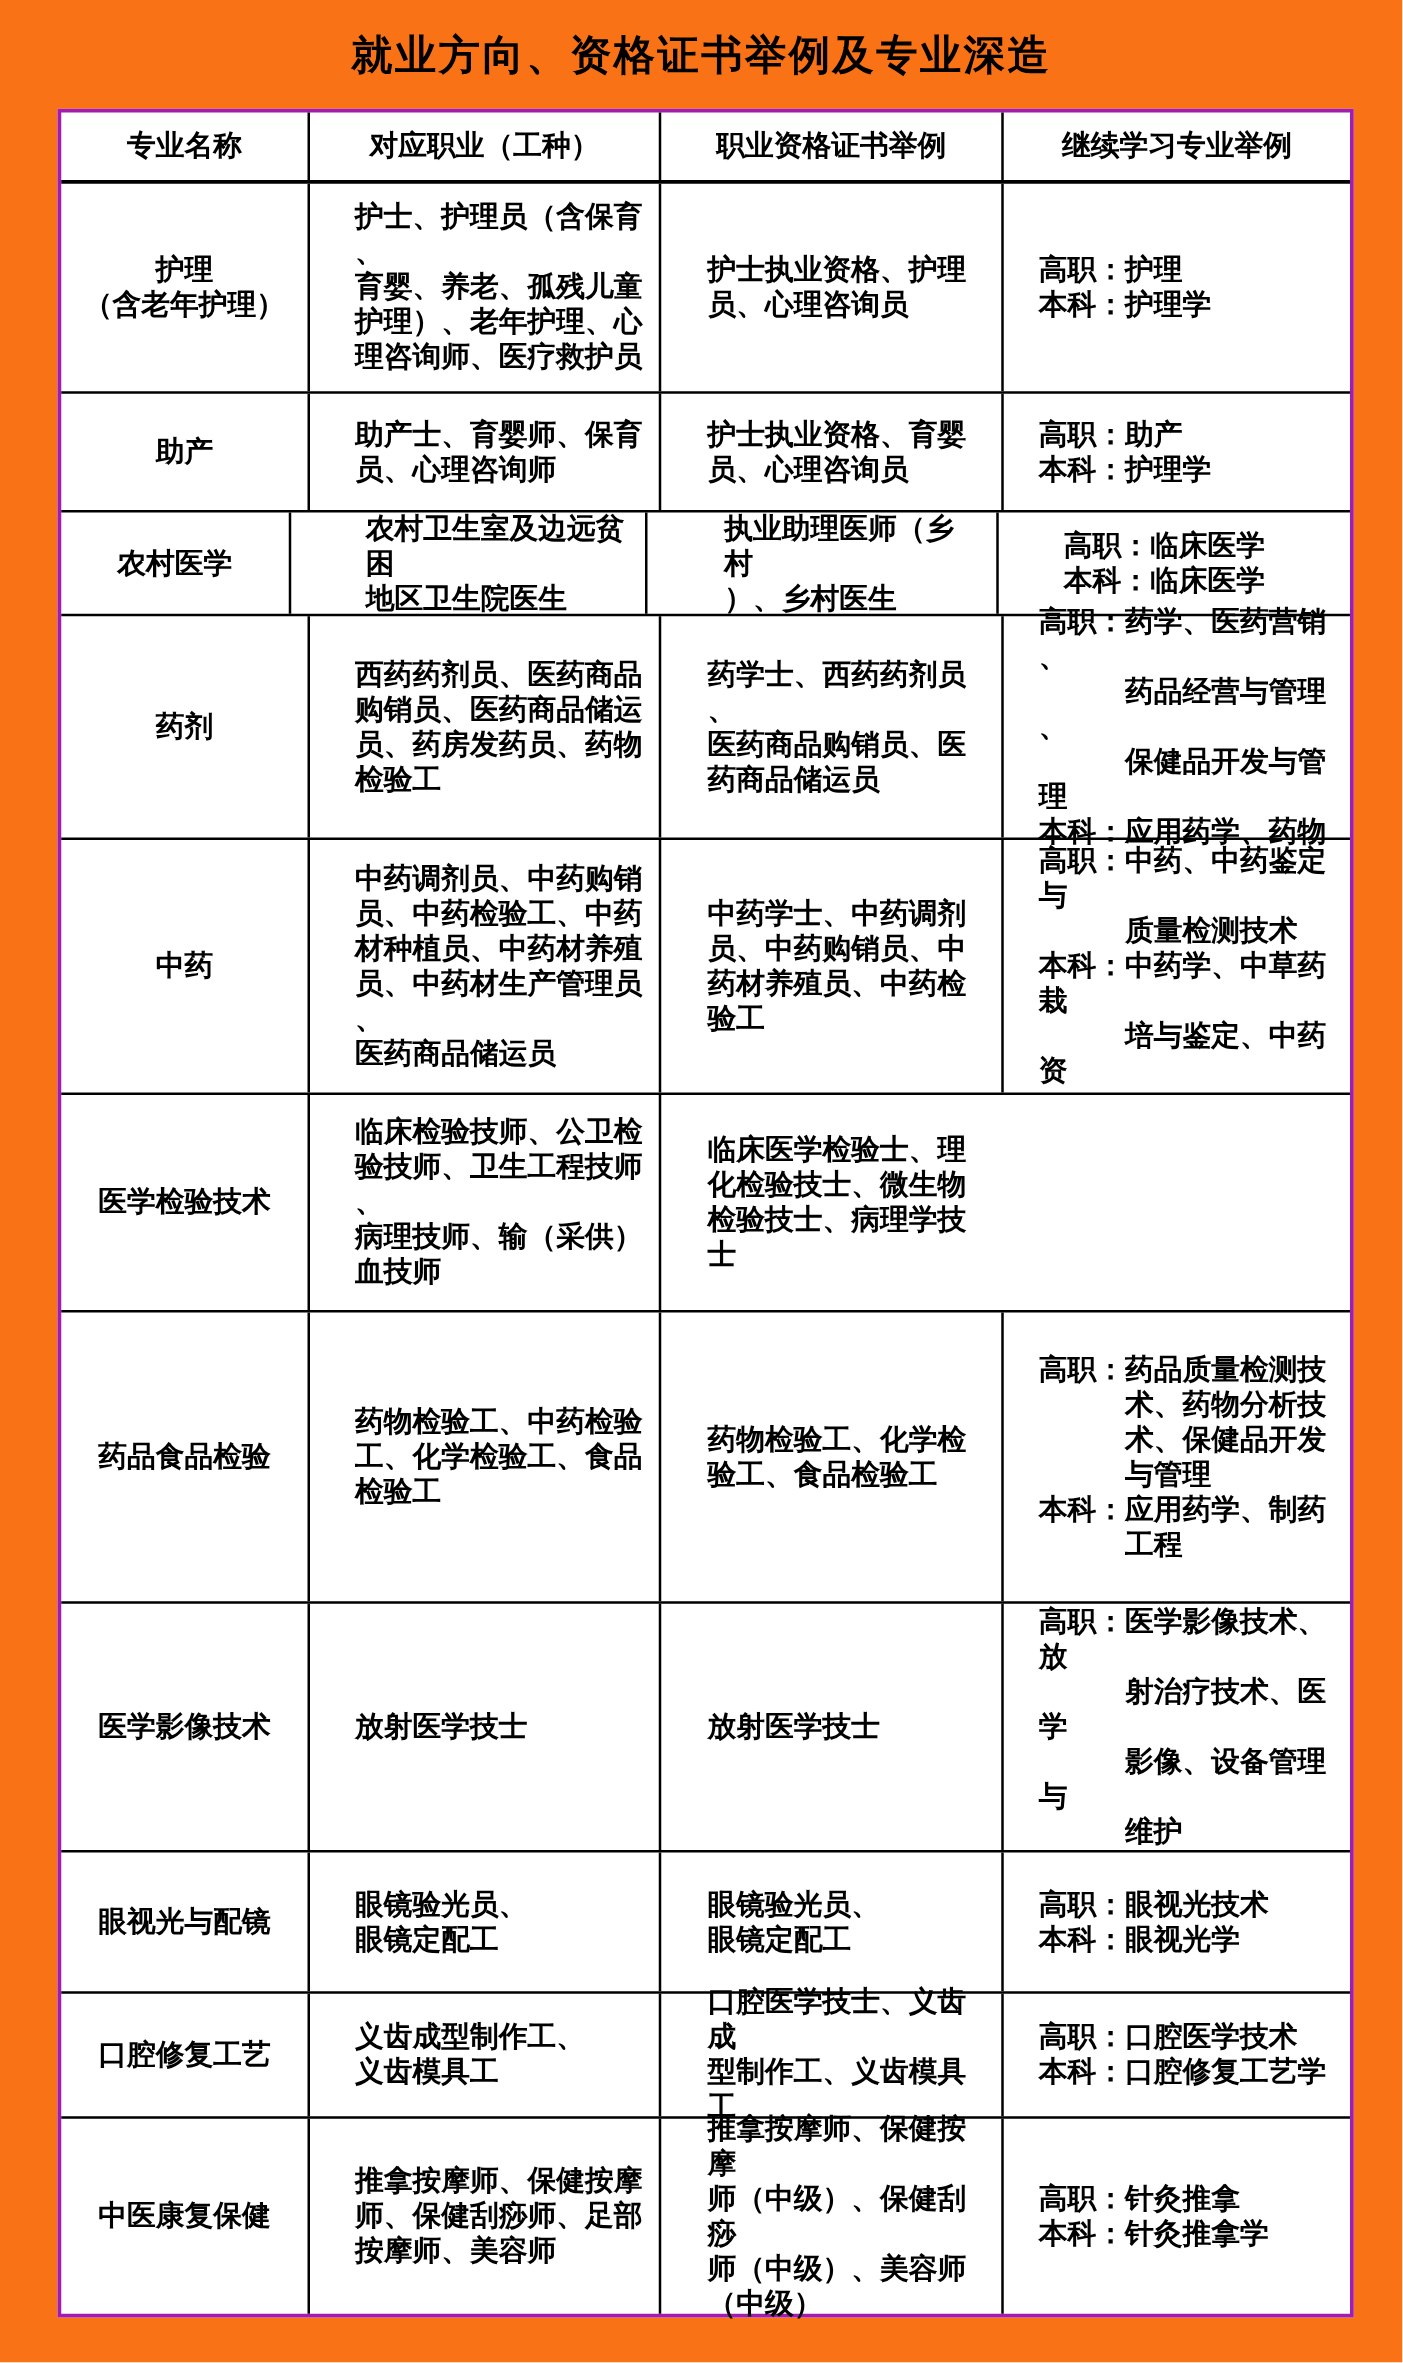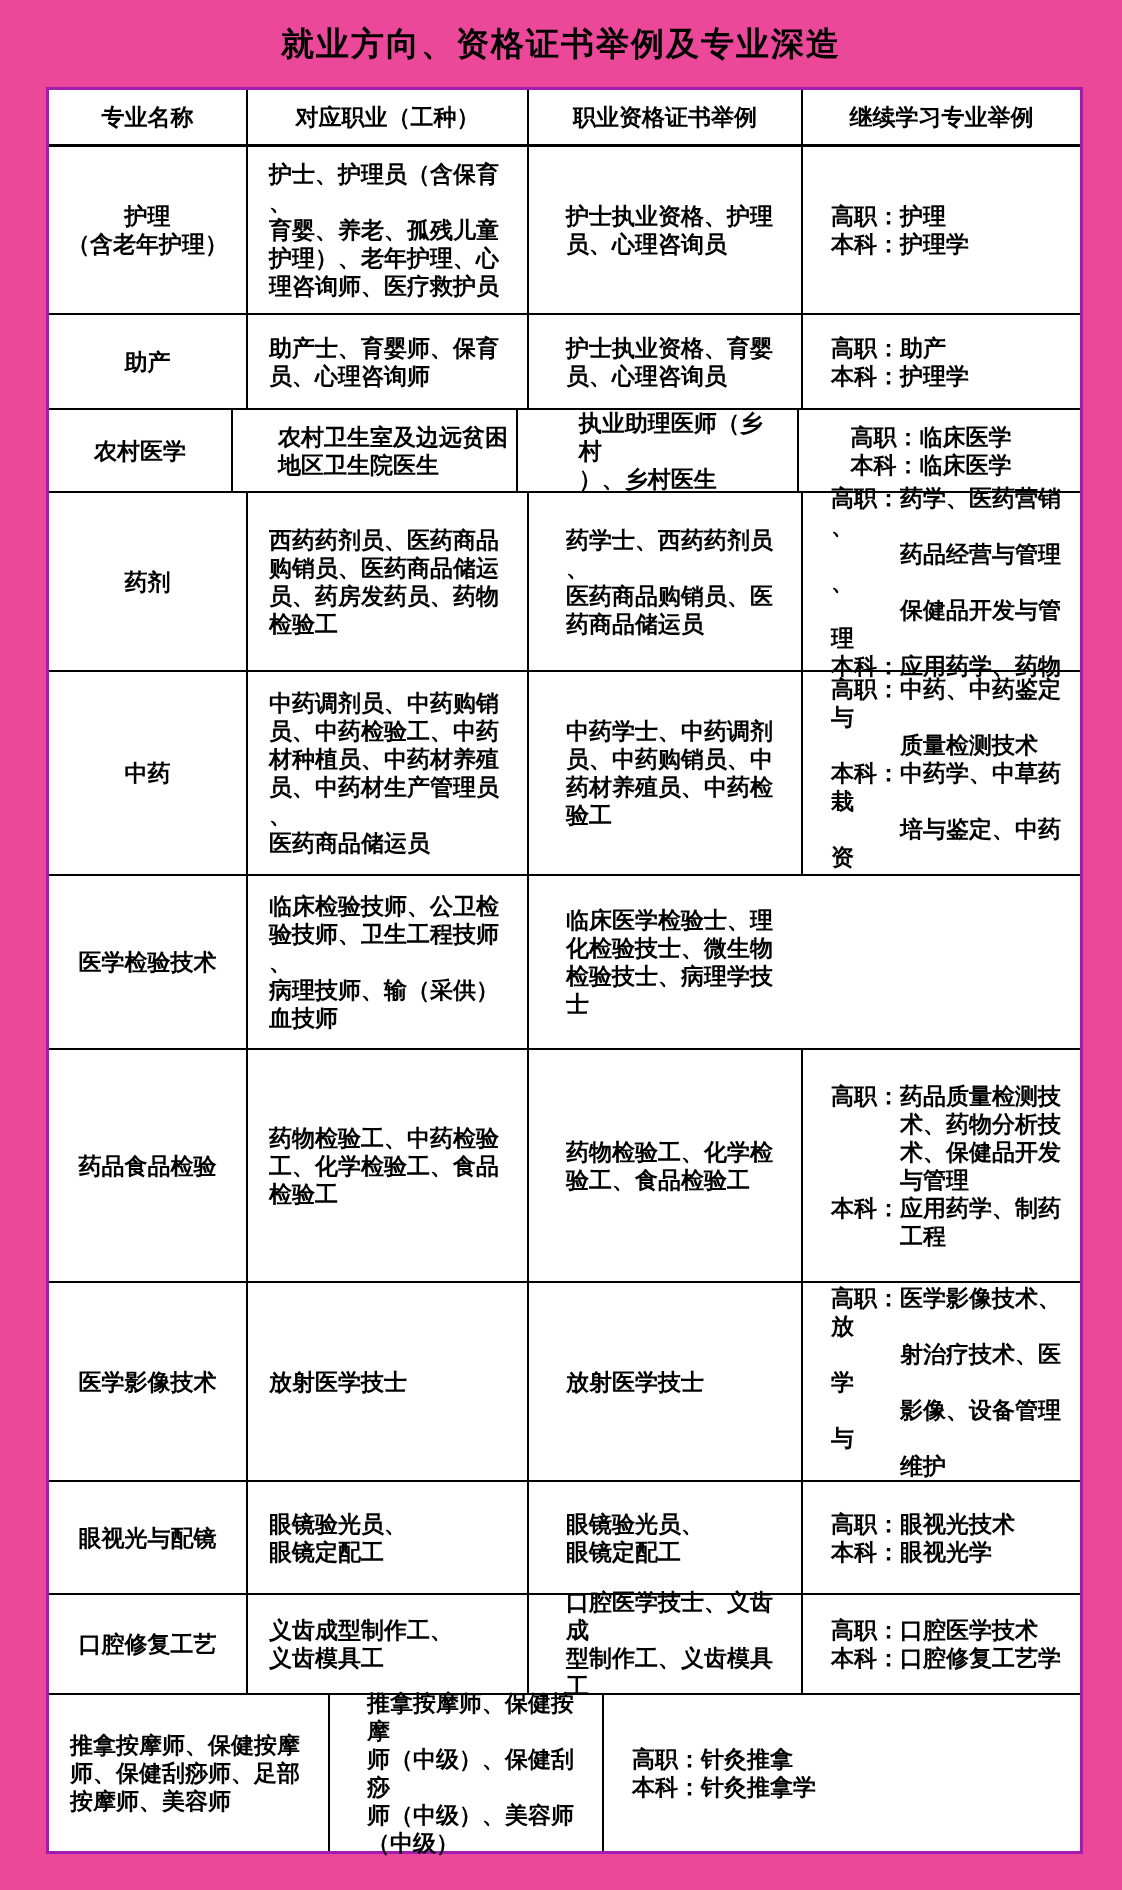--- a/index.html
+++ b/index.html
@@ -2,21 +2,21 @@
 <html><head>
 <meta charset="utf-8">
 <style>
   html, body {
     margin: 0; padding: 0;
     width: 1122px; height: 1890px;
     background: #ffffff;
     font-family: "DejaVu Sans", sans-serif;
     color: #000;
   }
-  .page { position: relative; width: 1122px; height: 1890px; background: #ec4899; overflow: hidden; }
+  .page { position: relative; width: 1122px; height: 1890px; background: #f97316; overflow: hidden; }
 
   .doc-title {
     position: absolute;
     top: 22px; left: 0; width: 1122px;
     text-align: center;
     font-size: 33px;
     font-weight: 700;
     letter-spacing: 2px;
     white-space: nowrap;
   }
@@ -40,21 +40,21 @@
     align-items: center;
     overflow: visible;
     font-size: 23px;
     line-height: 28px;
     font-weight: 700;
     white-space: pre-wrap;
   }
   .cell:last-child { border-right: none; border-radius: 16px; }
 
   .c-major   { width: 199px; justify-content: center; text-align: center; padding: 0 4px; }
-  .c-jobs    { width: 281px; padding-left: 21px; padding-right: 6px; }
+  .c-jobs    { width: 281px; padding-left: 36px; padding-right: 6px; }
   .c-certs   { width: 274px; padding-left: 37px; padding-right: 20px; }
   .c-further { width: 277px; padding-left: 28px; padding-right: 4px; }
 
   .head .cell { justify-content: center; text-align: center; padding: 0; font-weight: 700; }
 
   
   .r0  { height: 168px; }
   .r1  { height: 95px;  }
   .r2  { height: 83px; gap: 24px;  }
   .r3  { height: 179px; }
@@ -212,20 +212,21 @@
 义齿模具工</div>
     <div class="cell c-certs">口腔医学技士、义齿
 成
 型制作工、义齿模具
 工</div>
     <div class="cell c-further">高职：口腔医学技术
 本科：口腔修复工艺学</div>
   </div>
 
   <div class="trow r10">
+    <div class="cell c-major">中医康复保健</div>
     <div class="cell c-jobs">推拿按摩师、保健按摩
 师、保健刮痧师、足部
 按摩师、美容师</div>
     <div class="cell c-certs">推拿按摩师、保健按
 摩
 师（中级）、保健刮
 痧
 师（中级）、美容师
 （中级）</div>
     <div class="cell c-further">高职：针灸推拿

